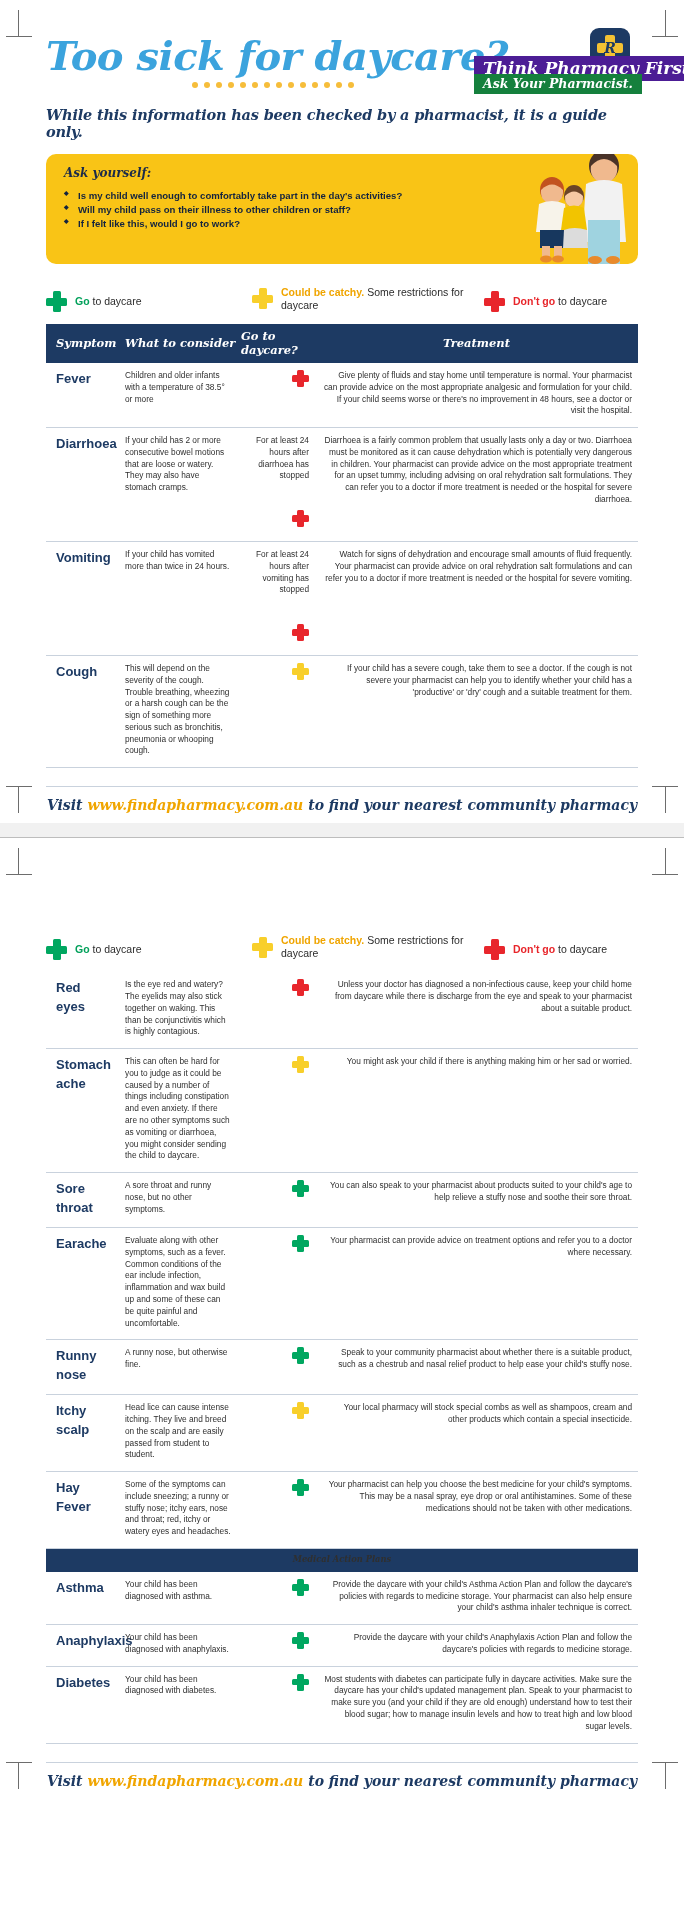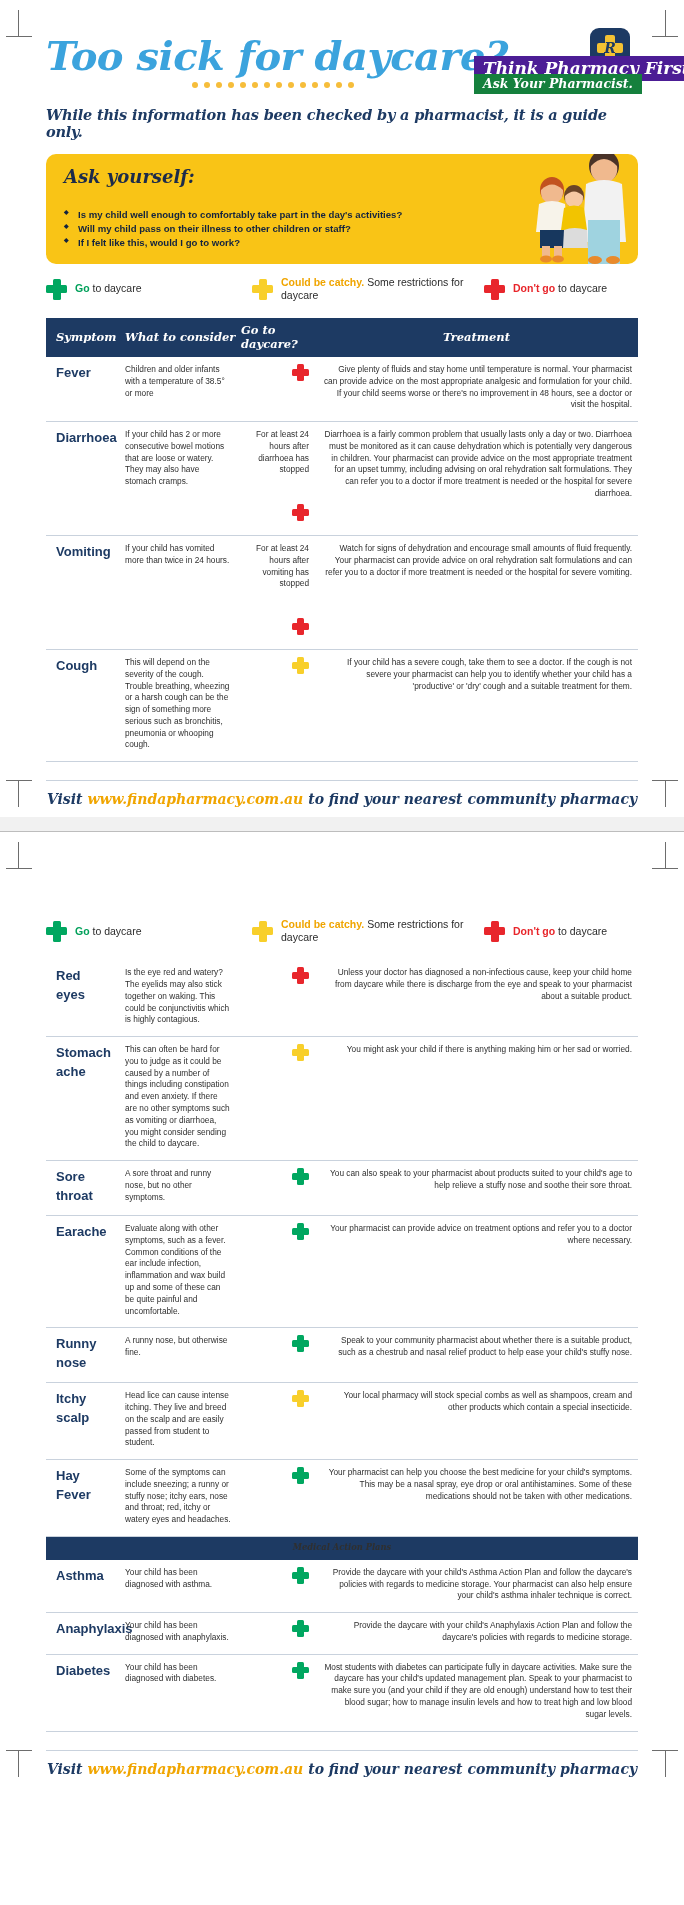--- a/index.html
+++ b/index.html
@@ -75,42 +75,42 @@
     position: relative;
     margin-top: 14px;
     background: #f9c416;
     border-radius: 10px;
     padding: 12px 16px 12px 18px;
     min-height: 110px;
     overflow: hidden;
   }
   .askbox h2 {
     font-family: "DejaVu Serif", serif; font-style: italic; font-weight: bold;
-    font-size: 18px; color: #1c2b4a; margin-bottom: 22px;
+    font-size: 12px; color: #1c2b4a; margin-bottom: 10px;
   }
   .askbox ul { list-style: none; }
   .askbox li {
     position: relative; padding-left: 14px; margin-bottom: 1px;
     font-size: 9.6px; font-weight: bold; color: #13233f; line-height: 1.35;
     max-width: 400px;
   }
   .askbox li:before {
     content: "\25C6"; position: absolute; left: 0; top: -1px; font-size: 6px;
   }
   .asknote {
     margin-top: 8px; font-size: 9.6px; font-weight: bold; color: #13233f;
   }
   .family {
     position: absolute; right: 6px; bottom: 0; width: 120px; height: 118px;
   }
 
   
   .legend {
-    display: flex; align-items: center;
-    margin-top: 8px; margin-bottom: 12px; height: 34px;
+    display: flex; align-items: flex-end;
+    margin-top: 14px; margin-bottom: 12px; height: 34px;
   }
   .leg { display: flex; align-items: center; gap: 8px; }
   .leg-1 { width: 206px; }
   .leg-2 { width: 232px; }
   .leg-3 { flex: 1; }
   .leg-txt { font-size: 10.5px; color: #2b2b2b; line-height: 1.25; }
   .leg-txt b.g { color: #00a05a; }
   .leg-txt b.y { color: #f0a500; }
   .leg-txt b.r { color: #e8252a; }
 
@@ -340,21 +340,21 @@
     <table class="sym">
       <colgroup>
           <col class="col1">
           <col class="col2">
           <col class="col3">
           <col class="col4">
         </colgroup>
       <tbody>
           <tr>
             <td class="c1">Red eyes</td>
-            <td class="c2">Is the eye red and watery? The eyelids may also stick together on waking. This could be conjunctivitis which is highly contagious.</td>
+            <td class="c2">Is the eye red and watery? The eyelids may also stick together on waking. This than be conjunctivitis which is highly contagious.</td>
             <td class="c3"><span class="plus sm red mark top" style="display: inline-block;"></span></td>
             <td class="c4">Unless your doctor has diagnosed a non-infectious cause, keep your child home from daycare while there is discharge from the eye and speak to your pharmacist about a suitable product.</td>
           </tr>
           <tr>
             <td class="c1">Stomach ache</td>
             <td class="c2">This can often be hard for you to judge as it could be caused by a number of things including constipation and even anxiety.  If there are no other symptoms such as vomiting or diarrhoea, you might consider sending the child to daycare.</td>
             <td class="c3"><span class="plus sm yellow mark top" style="display: inline-block;"></span></td>
             <td class="c4">You might ask your child if there is anything making him or her sad or worried.</td>
           </tr>
           <tr>

